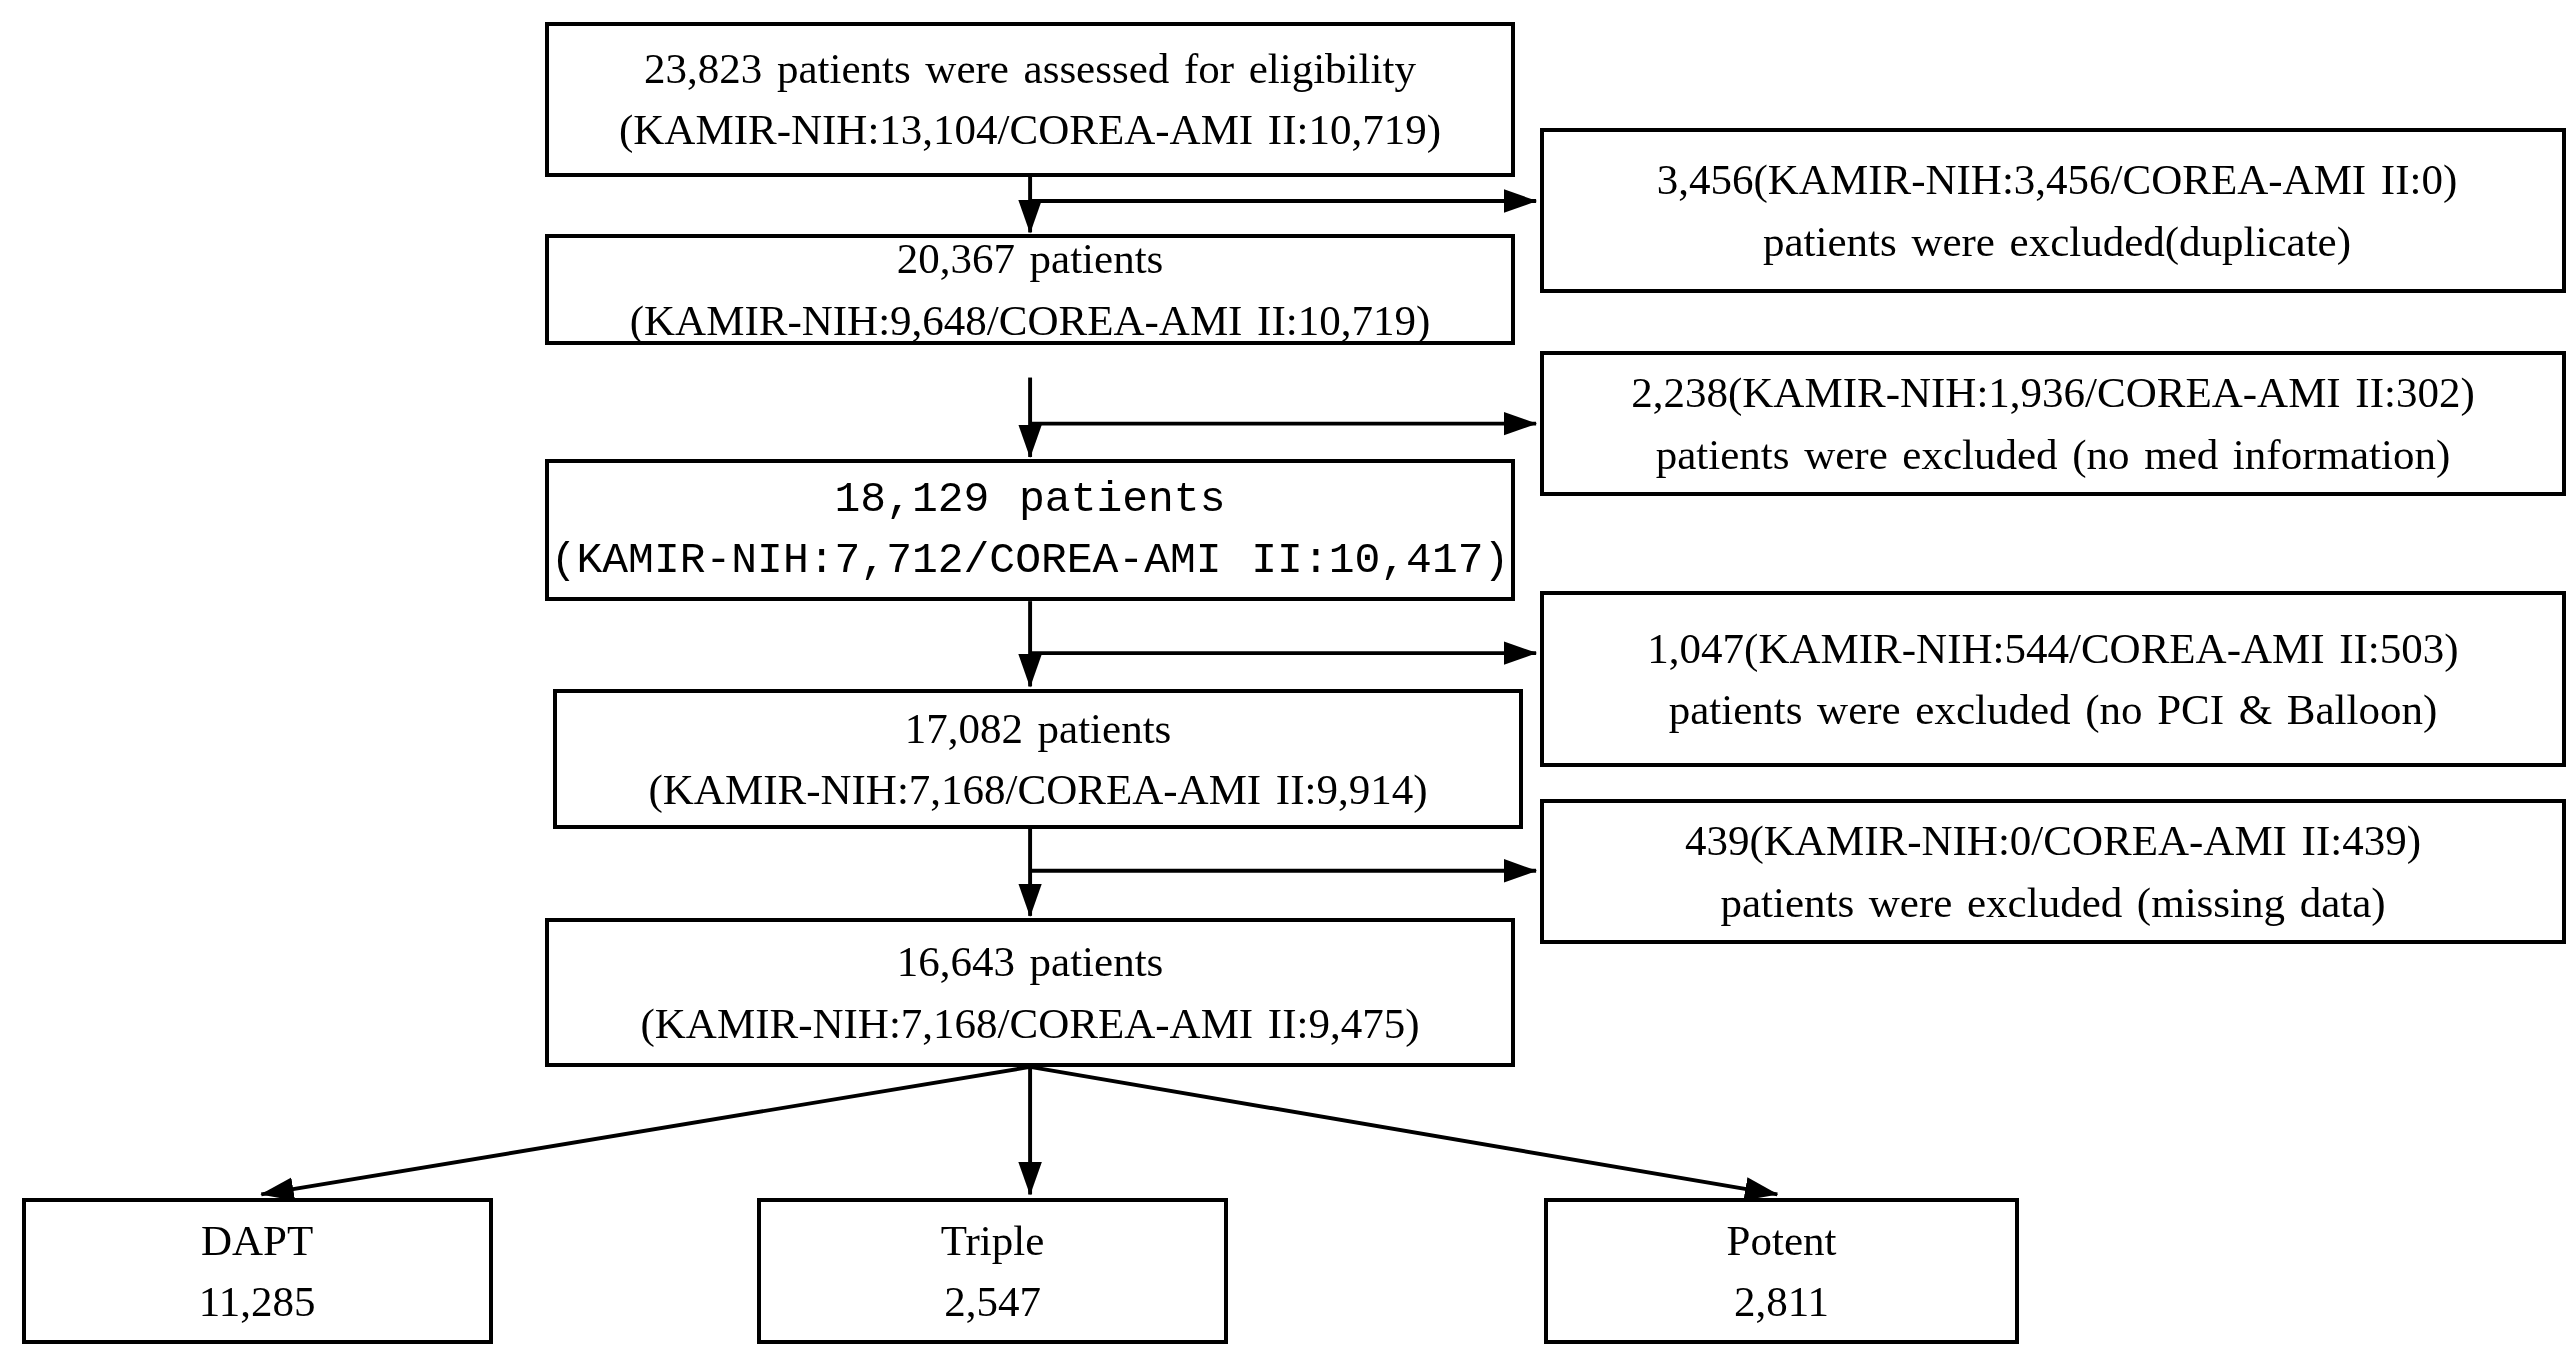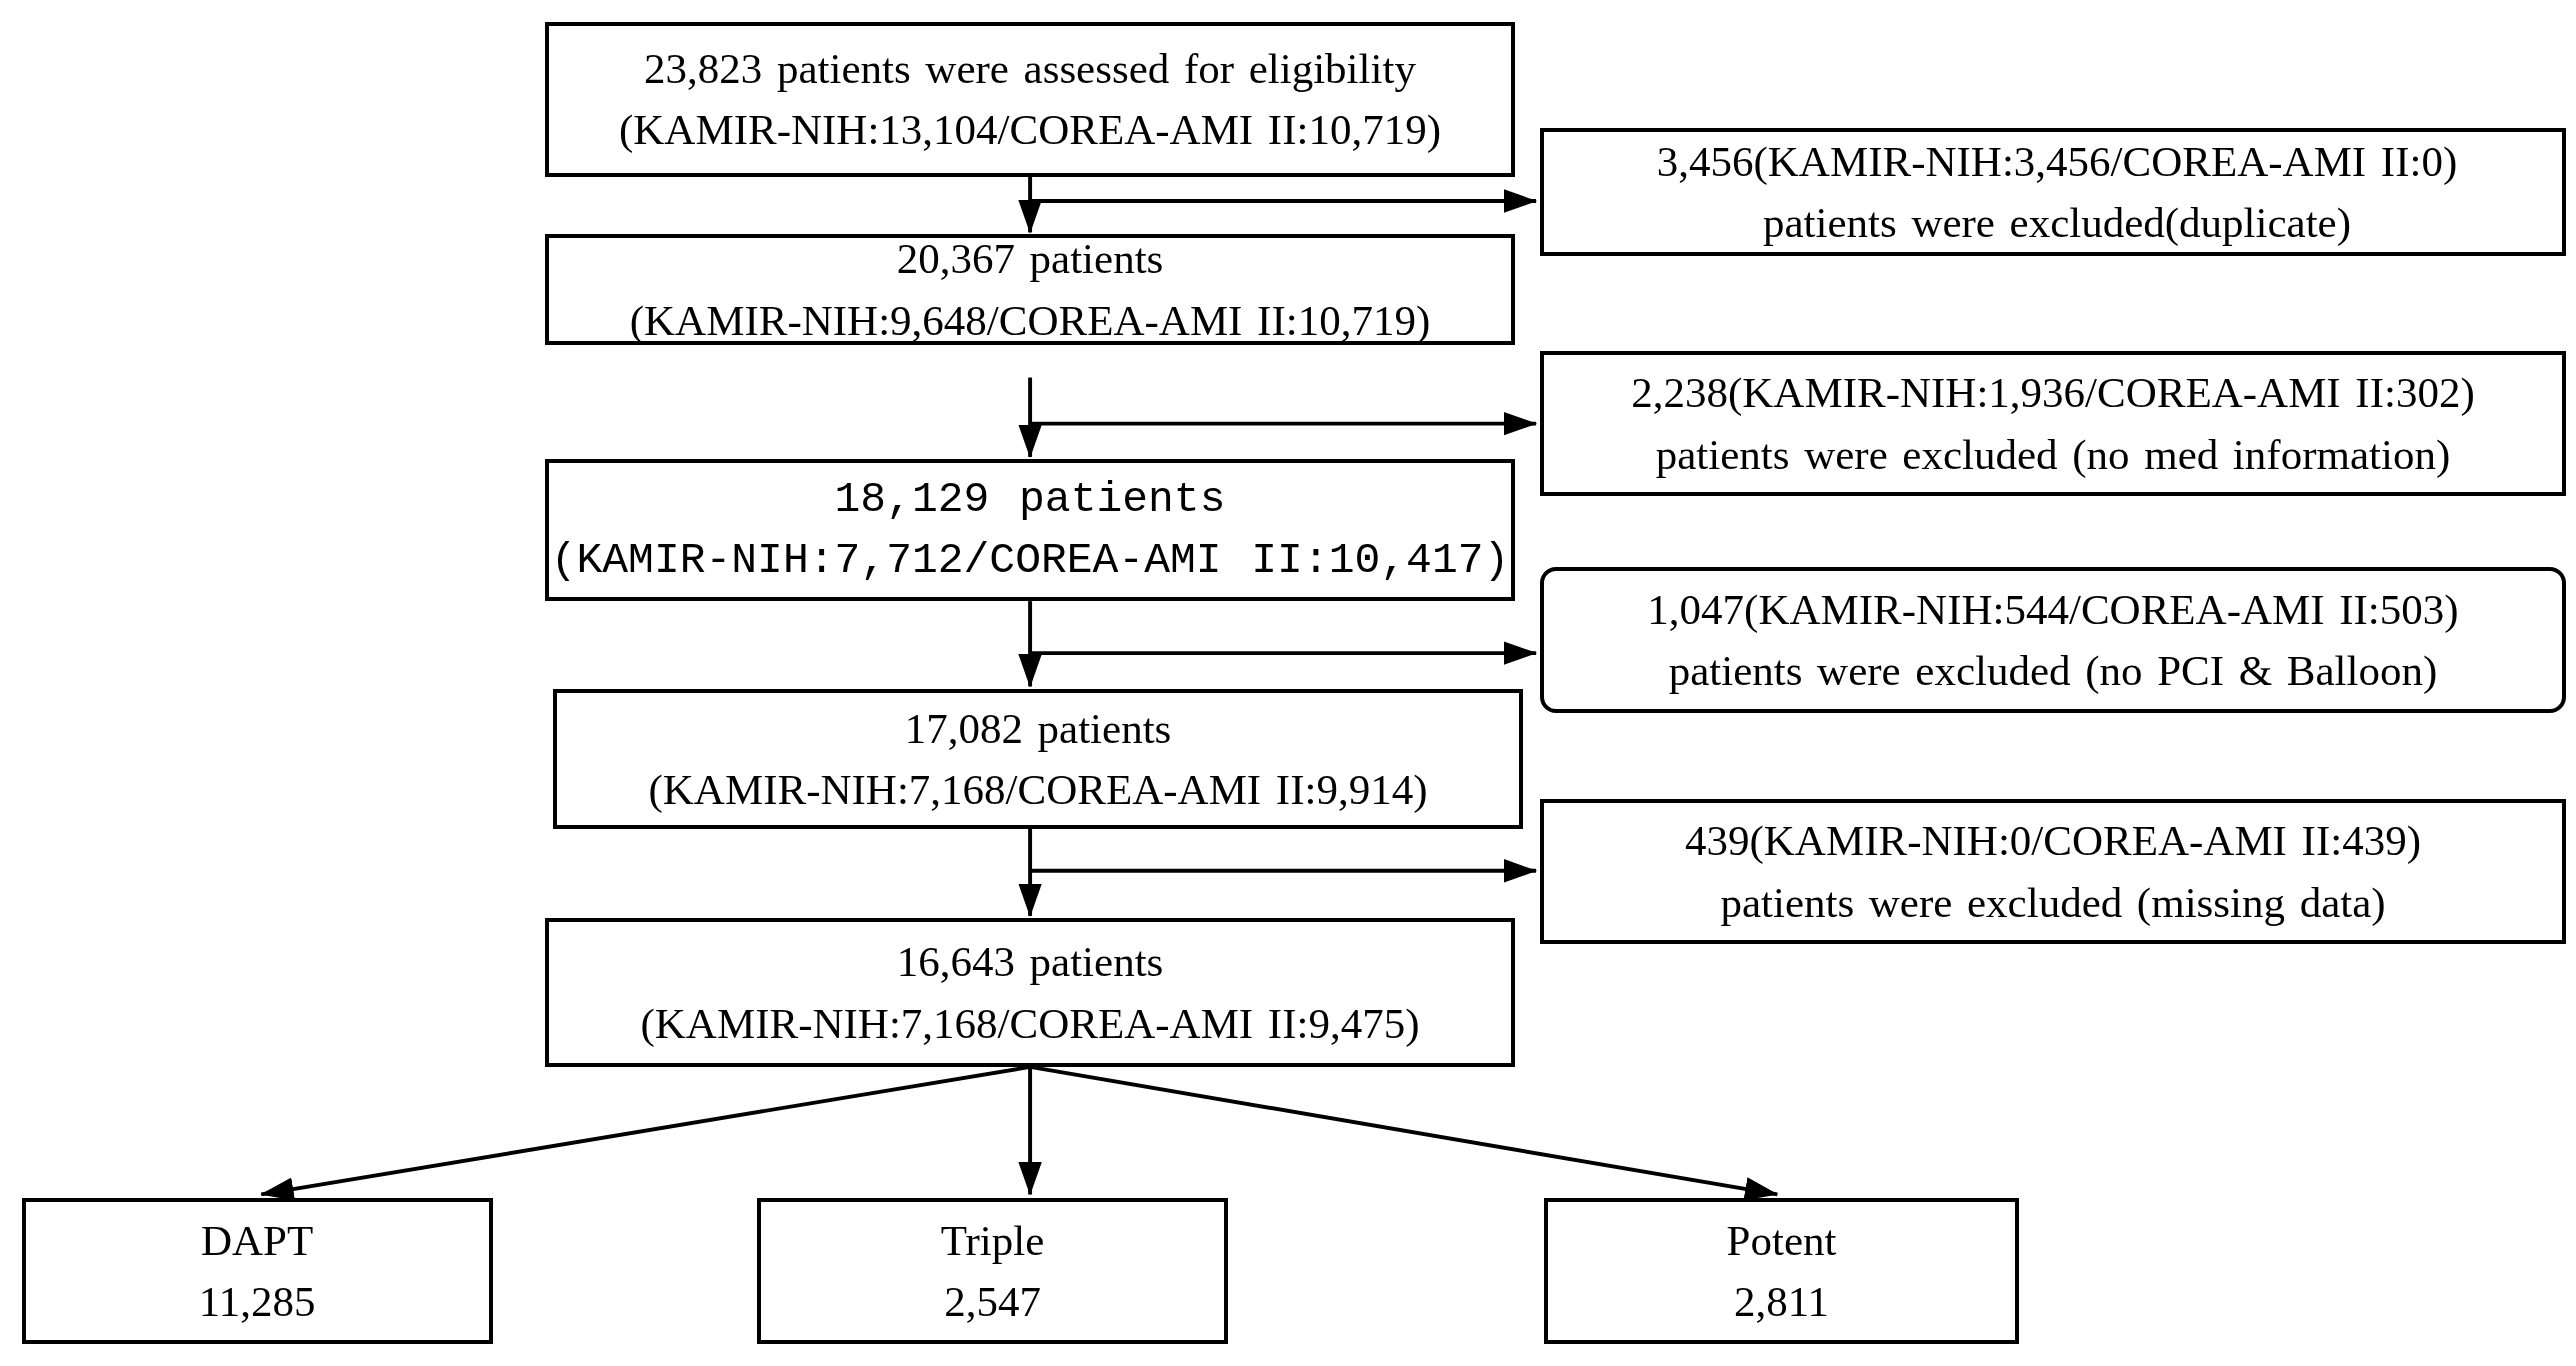--- a/index.html
+++ b/index.html
@@ -41,23 +41,23 @@
   }
   
   .main-col { left: 545px; width: 970px; }
   .m0 { top: 21.6px;  height: 155px; }
   .m1 { top: 234px; height: 111px; }
   .m2 { top: 459px; height: 142px; font-family: Liberation Mono, monospace; }
   .m3 { top: 689px; height: 140px; margin-left: 8px; }
   .m4 { top: 918px; height: 149px; }
   
   .excl-col { left: 1540px; width: 1026px; }
-  .e0 { top: 128px; height: 128px; padding-left: 8px; }
+  .e0 { top: 128px; height: 165px; padding-left: 8px; }
   .e1 { top: 351px; height: 145px; }
-  .e2 { top: 567px; height: 146px; border-radius: 16px; }
+  .e2 { top: 591px; height: 176px; }
   .e3 { top: 799px; height: 145px; }
   
   .out { top: 1198px; height: 146px; }
   .o0 { left: 21.6px;   width: 471px; }
   .o1 { left: 757px;  width: 471px; }
   .o2 { left: 1544px; width: 475px; }
 </style>
 </head>
 <body>
 

